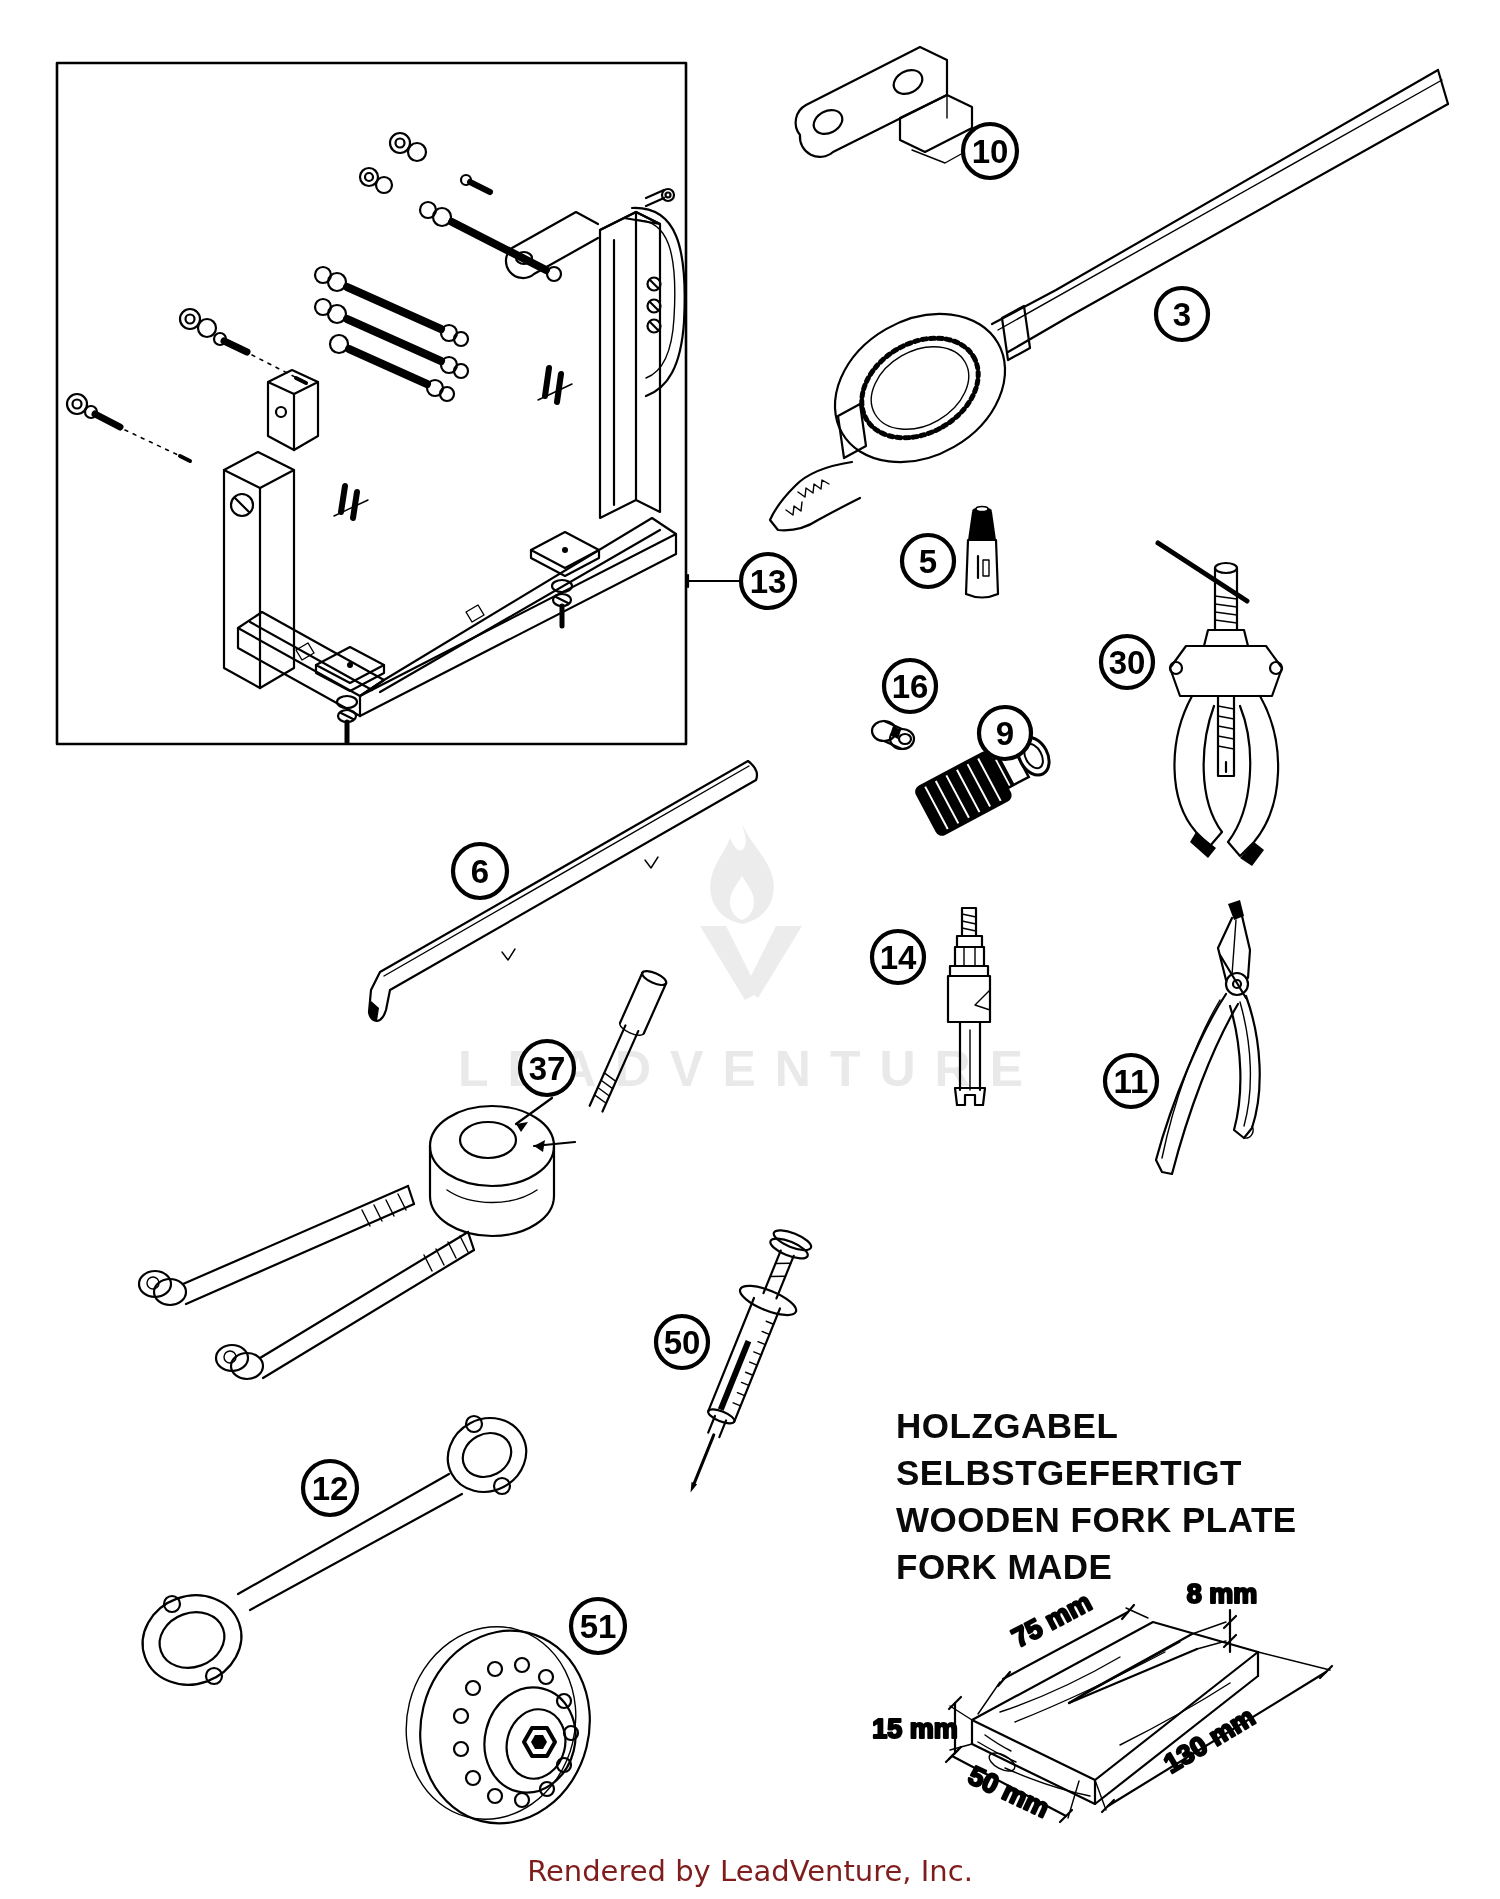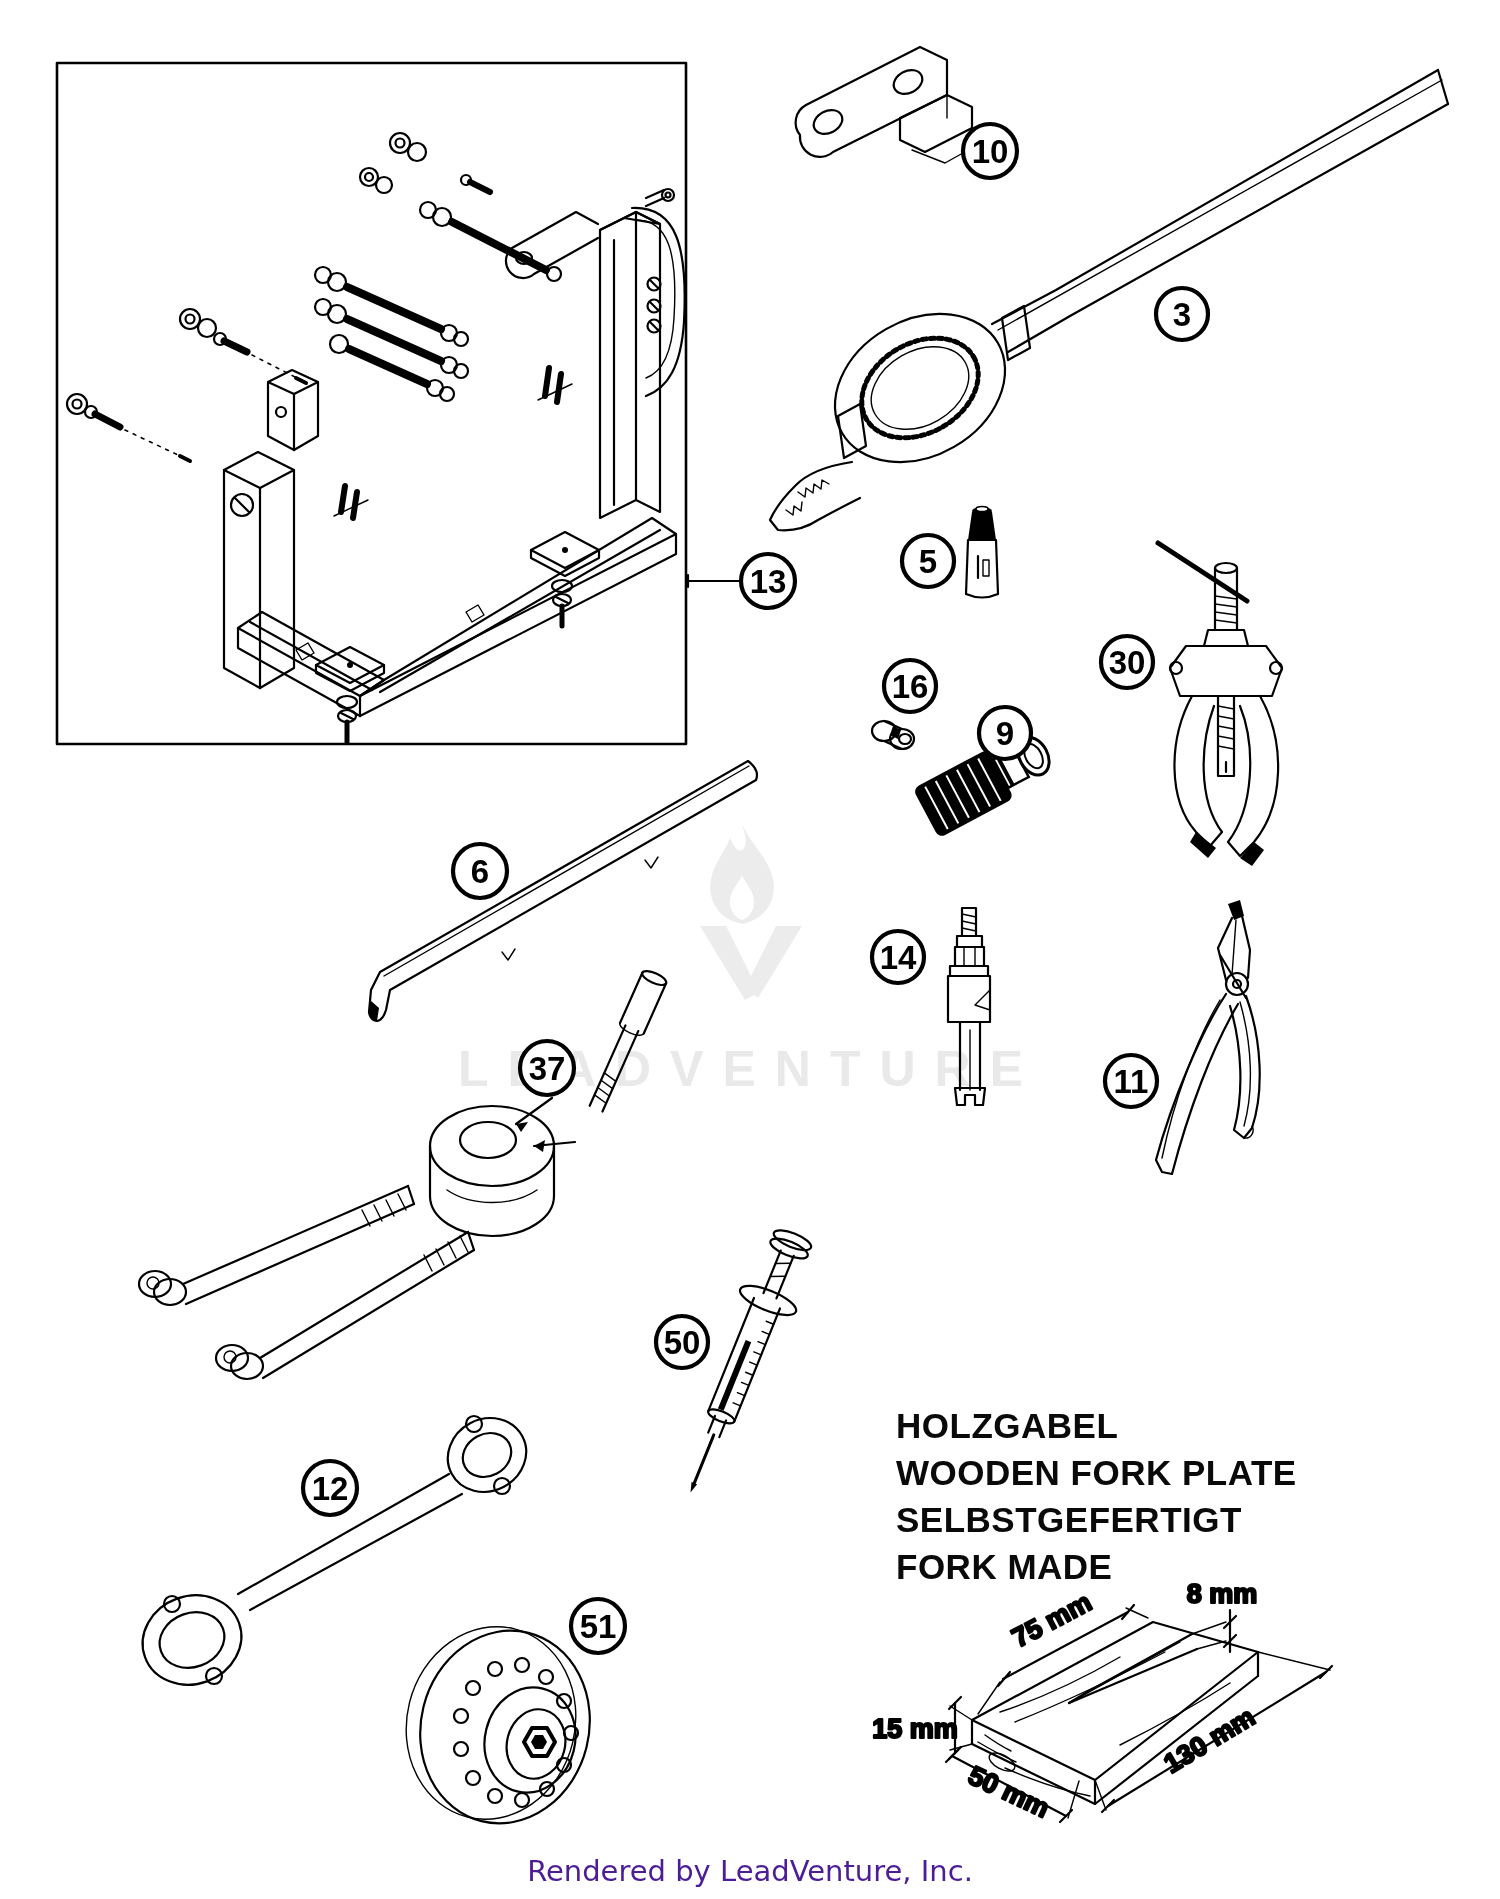--- a/index.html
+++ b/index.html
@@ -17,21 +17,21 @@
   #art .blk{fill:#000;stroke:none;}
   #art text{font-family:"Liberation Sans",sans-serif;font-weight:bold;fill:#000;}
   #art .callout circle{fill:#fff;stroke:#000;stroke-width:4.2;}
   #art .callout text{font-size:33px;text-anchor:middle;}
   #art .dim{font-size:27px;text-anchor:middle;}
   
   #note{position:absolute;left:896px;top:1402px;z-index:2;
         font-weight:bold;font-size:35px;line-height:47px;letter-spacing:.5px;color:#0a0a0a;}
   
   #footer{position:absolute;left:0;right:0;top:1854px;z-index:2;text-align:center;
-          font-family:"DejaVu Sans",sans-serif;font-size:29px;color:#4c1d95;}
+          font-family:"DejaVu Sans",sans-serif;font-size:29px;color:#7f1d1d;}
 </style>
 </head>
 <body>
 
 <div id="canvas">
 
   <div id="watermark">
     <svg width="1500" height="1899" viewBox="0 0 1500 1899">
       <g>
         <path d="M742,824 c10,22 27,35 31,55 c4,23 -9,41 -31,45 c-22,-4 -35,-22 -31,-45 c3,-16 14,-27 19,-41 c4,10 10,16 14,10 c4,-7 0,-16 -2,-24 z" fill="#ececec"></path>
@@ -480,19 +480,19 @@
         </g>
       <g class="callout">
         <circle cx="598" cy="1626" r="27"></circle>
           <text x="598" y="1638">51</text>
         </g>
     </g>
   </svg>
 
   <div id="note">
     <div>HOLZGABEL</div>
+    <div>SELBSTGEFERTIGT</div>
     <div>WOODEN FORK PLATE</div>
-    <div>SELBSTGEFERTIGT</div>
     <div>FORK MADE</div>
   </div>
 
   <div id="footer">Rendered by LeadVenture, Inc.</div>
 </div>
 
 </body></html>

